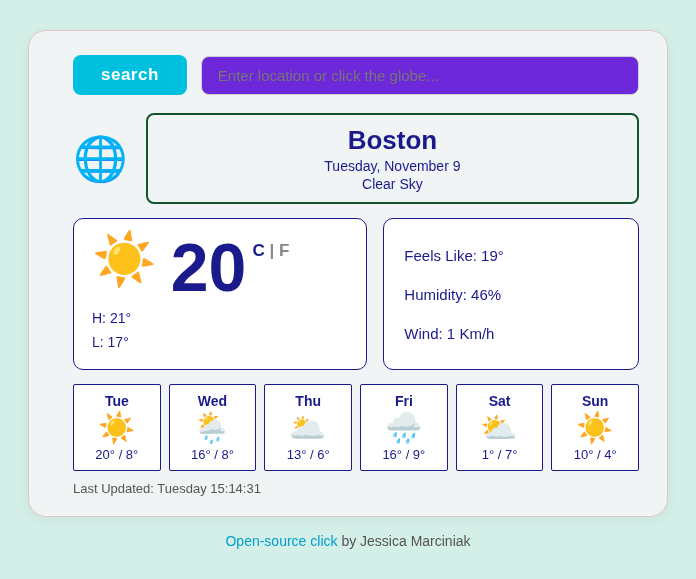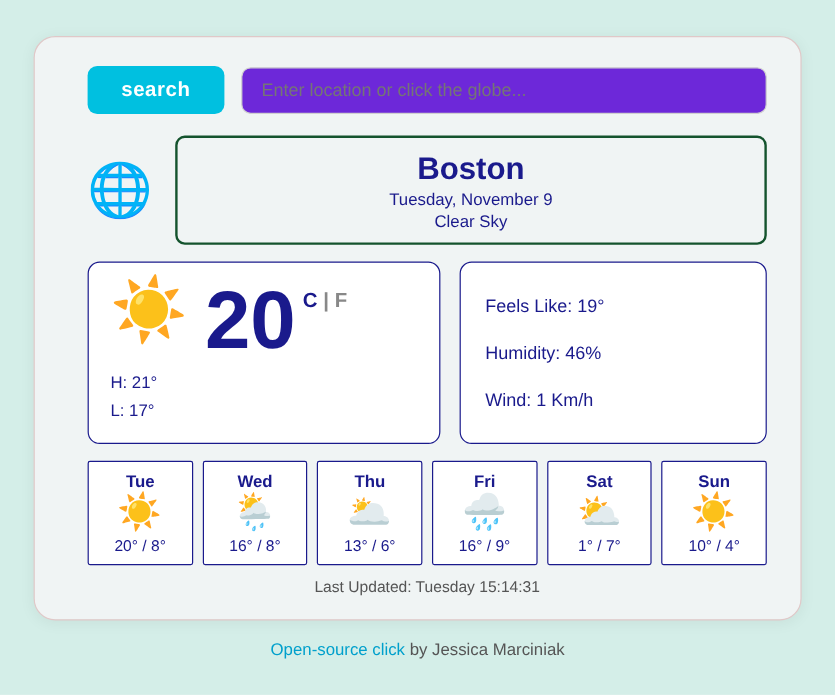--- a/index.html
+++ b/index.html
@@ -164,21 +164,21 @@
     }
     .forecast-icon {
       font-size: 30px;
       line-height: 1;
     }
     .forecast-temps {
       font-size: 13px;
       color: #1a1a8c;
     }
     .last-updated {
-      text-align: center;
+      text-align: left;
       font-size: 13px;
       color: #555;
       margin-top: 4px;
     }
     .footer {
       margin-top: 16px;
       font-size: 14px;
       color: #555;
     }
     .footer a {

